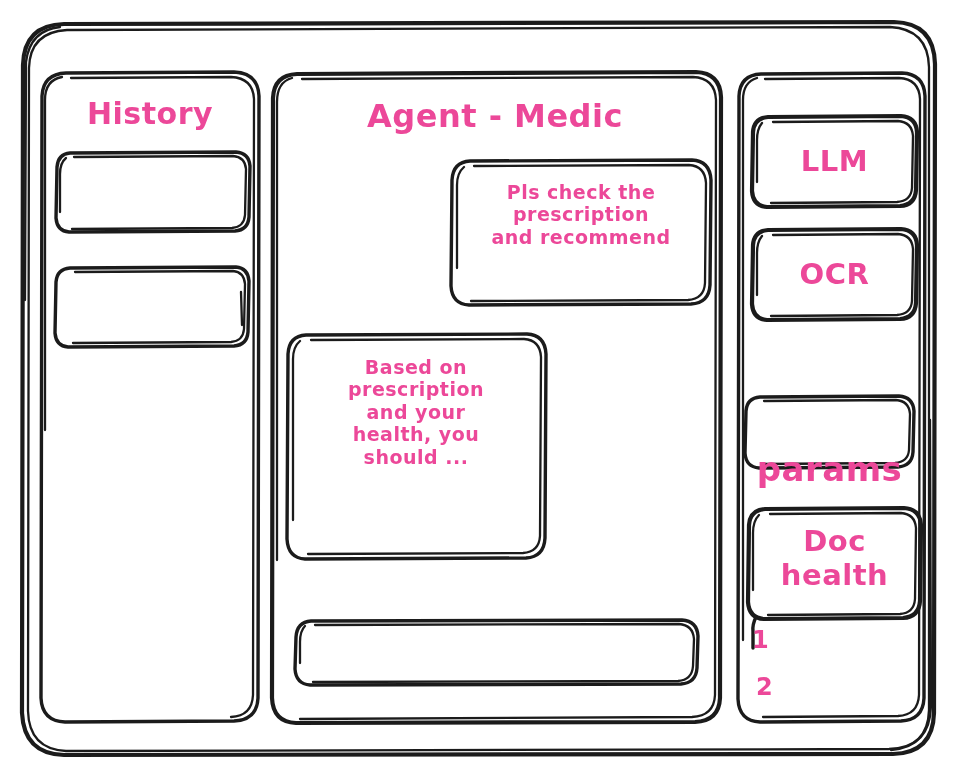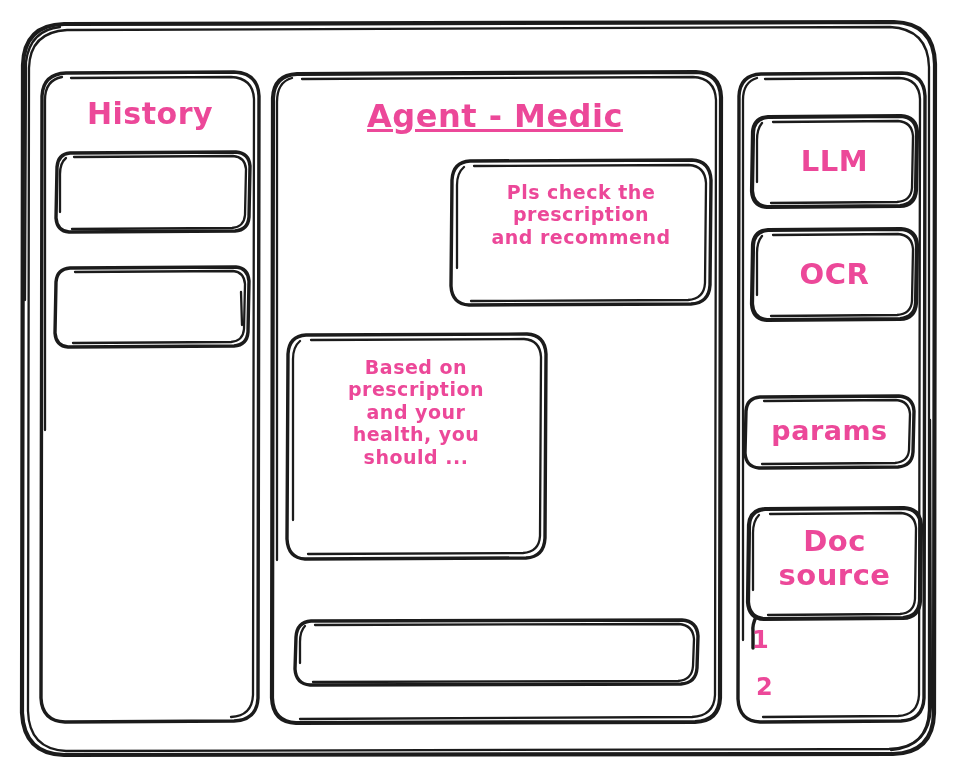--- a/index.html
+++ b/index.html
@@ -21,24 +21,24 @@
     letter-spacing:0.5px;
     white-space:pre;
     text-align:center;
     line-height:1.18;
     user-select:none;
   }
   .hit{position:absolute;background:transparent;}
 
   
   .t-panel-title{font-size:30px;}
-  .t-title{font-size:32px;text-decoration:underline;}
+  .t-title{font-size:32px;}
   .t-bubble{font-size:19px;}
   .t-btn{font-size:29px;}
-  .t-btn-sm{font-size:27px;}
+  .t-btn-sm{font-size:34px;margin-top:34px;}
   .t-item{font-size:24px;}
 </style>
 </head>
 <body>
 
 <div id="stage">
 
   <svg id="sketch" viewBox="0 0 957 777" xmlns="http://www.w3.org/2000/svg">
     <defs>
       <style>
@@ -144,21 +144,21 @@
   <div class="hit" style="left:752px;top:229px;width:165px;height:91px;">
     <span class="lbl t-btn" style="left:0;top:28px;width:165px;">OCR</span>
   </div>
 
   <div class="hit" style="left:745px;top:396px;width:169px;height:72px;">
     <span class="lbl t-btn-sm" style="left:0;top:19px;width:169px;">params</span>
   </div>
 
   <div class="hit" style="left:748px;top:508px;width:173px;height:111px;">
     <span class="lbl t-btn" style="left:0;top:16px;width:173px;">Doc
-source</span>
+health</span>
   </div>
 
   <div class="hit" style="left:748px;top:620px;width:60px;height:40px;">
     <span class="lbl t-item" style="left:4px;top:6px;width:30px;text-align:left;">1</span>
   </div>
 
   <div class="hit" style="left:752px;top:668px;width:60px;height:42px;">
     <span class="lbl t-item" style="left:4px;top:5px;width:30px;text-align:left;">2</span>
   </div>
 

